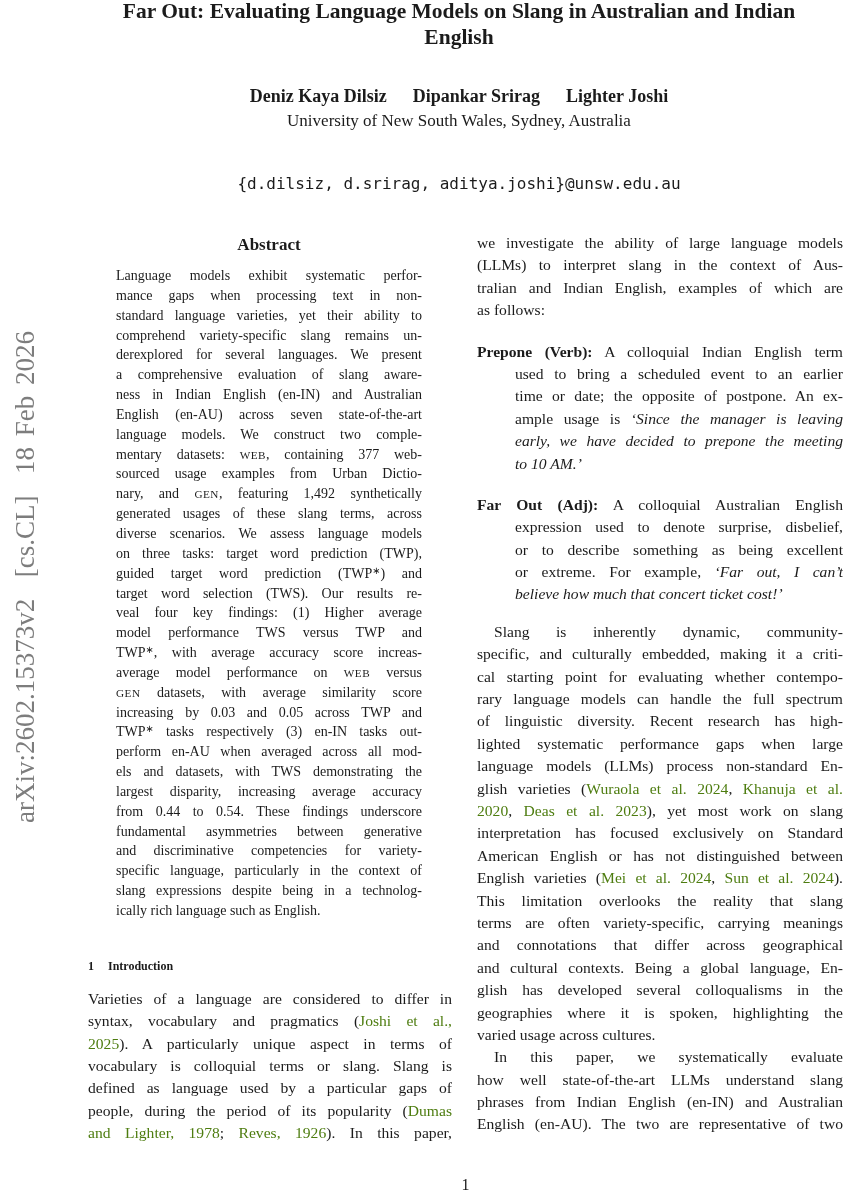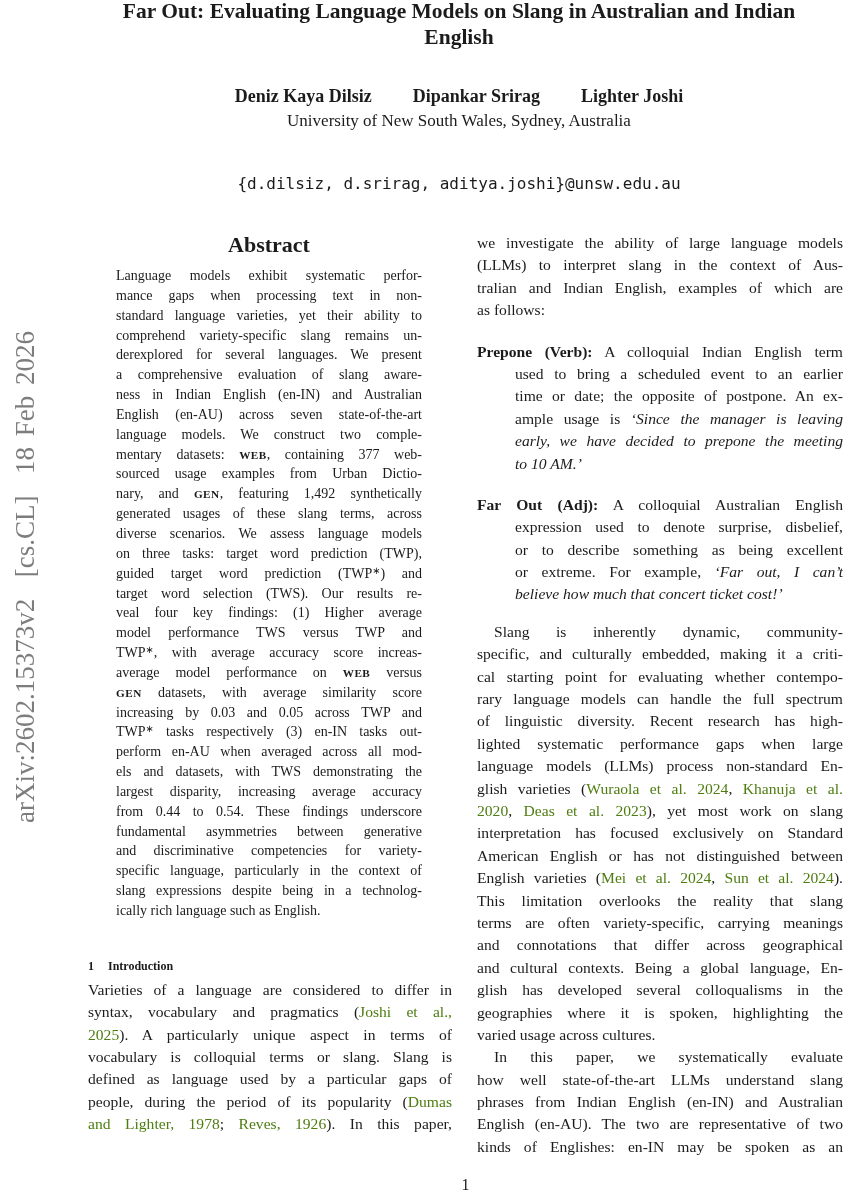--- a/index.html
+++ b/index.html
@@ -6,50 +6,50 @@
   .page{position:relative;width:843px;height:1200px;background:#ffffff;overflow:hidden;
         font-family:"Liberation Serif",serif;color:#1b1b1b;}
 
   .stamp{position:absolute;left:-325px;top:560px;width:700px;height:34px;line-height:34px;
          text-align:center;transform:rotate(-90deg);font-size:27px;color:#7d7d7d;
          white-space:pre;word-spacing:4px;}
 
   .title{position:absolute;top:-2px;left:80px;width:758px;margin:0;
          font-size:21.5px;line-height:26px;font-weight:700;text-align:center;}
   .authors{position:absolute;top:86px;left:80px;width:758px;display:flex;justify-content:center;
-           gap:41px;font-weight:700;font-size:18px;}
+           gap:26px;font-weight:700;font-size:18px;}
   .affiliation{position:absolute;top:111px;left:80px;width:758px;text-align:center;font-size:17px;}
   .email{position:absolute;top:133px;left:80px;width:758px;text-align:center;
          font-family:"DejaVu Sans Mono",monospace;font-size:16px;margin-top:41px;}
 
   .col-left{position:absolute;left:88px;top:232px;width:364px;}
   .abstract-wrap{margin-left:28px;width:306px;}
-  .abstract-head{text-align:center;font-weight:700;font-size:22px;height:25px;line-height:25px;}
+  .abstract-head{text-align:center;font-weight:700;font-size:17px;height:25px;line-height:25px;}
   .abstract-body{margin-top:9px;font-size:14px;}
   .abstract-body .line{height:19.85px;line-height:19.85px;}
 
   .sec-head{margin-top:32px;font-size:12px;font-weight:700;height:26px;line-height:26px;}
   .sec-num{margin-right:14px;}
-  .intro-body{}
+  .intro-body{margin-top:9px;}
 
   .body-text{font-size:15.6px;}
   .body-text .line{height:22.4px;line-height:22.4px;}
   .col-right{position:absolute;left:477px;top:232px;width:366px;}
 
   .line{text-align:justify;text-align-last:justify;}
   .line.rag{text-align-last:left;}
   .b-item{margin-top:19px;}
   .b-item .line:not(:first-child){padding-left:38px;}
   .b-item + .b-para{margin-top:15px;}
   .b-ind .line:first-child{text-indent:17px;}
 
   .s-c{color:#4d7c0f;}
   .s-i{font-style:italic;}
   .s-b{font-weight:700;}
-  .s-sc{font-size:0.8em;letter-spacing:0.5px;font-weight:bold;}
+  .s-sc{font-size:0.8em;letter-spacing:0.5px;}
   .s-sup{position:relative;top:-0.42em;font-size:0.7em;line-height:0;}
 
   .pageno{position:absolute;left:88px;width:755px;top:1176px;text-align:center;font-size:16px;}
 </style>
 </head>
 <body>
 
 <div class="page">
 
   <div class="stamp">arXiv:2602.15373v2  [cs.CL]  18 Feb 2026</div>
@@ -156,19 +156,18 @@
         <div class="line"><span>and cultural contexts. Being a global language, En-</span></div>
         <div class="line"><span>glish has developed several colloqualisms in the</span></div>
         <div class="line"><span>geographies where it is spoken, highlighting the</span></div>
         <div class="line rag"><span>varied usage across cultures.</span></div>
       </div>
       <div class="block b-para b-ind">
         <div class="line"><span>In this paper, we systematically evaluate</span></div>
         <div class="line"><span>how well state-of-the-art LLMs understand slang</span></div>
         <div class="line"><span>phrases from Indian English (en-IN) and Australian</span></div>
         <div class="line"><span>English (en-AU). The two are representative of two</span></div>
-        <div class="line"><span>kinds of Englishes: en-IN may be spoken as an</span></div>
       </div>
     </div>
 
   <div class="pageno">1</div>
 
 </div>
 
 </body></html>

